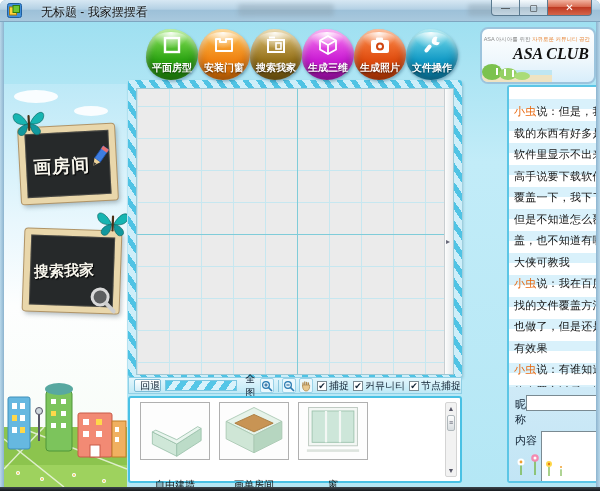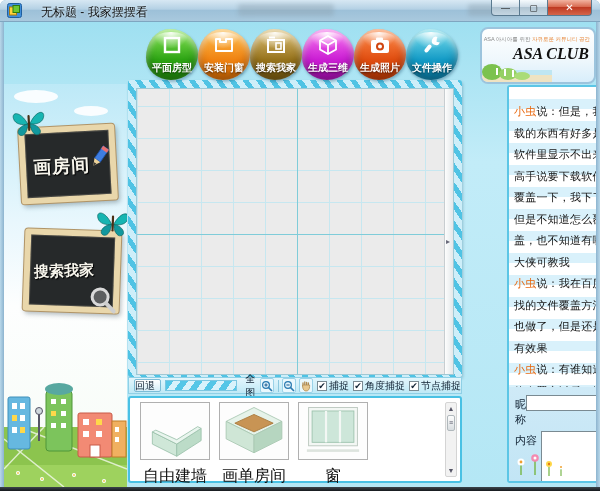--- a/index.html
+++ b/index.html
@@ -82,34 +82,34 @@
     background-image:linear-gradient(#c6e7f0 1px,transparent 1px),linear-gradient(90deg,#c6e7f0 1px,transparent 1px);
     background-size:32px 32px; background-position:0 17px; border:1px solid #9fc8d4; cursor:crosshair; }
   #axis-v { position:absolute; left:160px; top:0; bottom:0; width:1px; background:#7fccd9; }
   #axis-h { position:absolute; top:145px; left:0; right:0; height:1px; background:#7fccd9; }
   #splitter { position:absolute; right:0; top:0; bottom:0; width:9px; background:linear-gradient(90deg,#fdfdfd,#e4e8ea); border-left:1px solid #c8cdd0; cursor:col-resize; }
   #splitter .arr { position:absolute; left:1px; top:148px; font-size:8px; color:#667; }
 
   
   #cbar { position:absolute; left:124px; top:355px; width:334px; height:17px; background:linear-gradient(#e3f6fc,#bfe9f6);
     border:1px solid #8fd0e6; display:flex; align-items:center; font-size:10px; color:#123; }
-  #undo-btn { margin-left:5px; width:44px; height:13px; background:linear-gradient(#ffffff,#d4eef8); border:1px solid #7cbcd6; border-radius:2px; text-align:left; line-height:12px; cursor:pointer; }
+  #undo-btn { margin-left:5px; width:44px; height:13px; background:linear-gradient(#ffffff,#d4eef8); border:1px solid #7cbcd6; border-radius:2px; text-align:right; line-height:12px; cursor:pointer; }
   #hscroll { margin-left:4px; width:118px; height:11px; border:1px solid #7cc6e0; background:repeating-linear-gradient(125deg,#54c6e7 0 6px,#d8f2fb 6px 12px); cursor:pointer; }
   #fullview { margin-left:8px; cursor:pointer; }
   .tool-ico { width:16px; height:15px; margin-left:3px; border:1px solid #9ad2e8; background:#eaf8fd; border-radius:2px; display:flex; align-items:center; justify-content:center; cursor:pointer; }
   .vsep { width:1px; height:12px; background:#8cc8de; margin-left:4px; }
   .chk { display:flex; align-items:center; margin-left:4px; cursor:pointer; white-space:nowrap; }
   .chk .box { width:10px; height:10px; background:#fff; border:1px solid #7a8a92; margin-right:2px; font-size:9px; line-height:9px; color:#123; text-align:center; font-weight:bold; }
 
   
   #items { position:absolute; left:124px; top:374px; width:334px; height:87px; background:#fff;
     border:2px solid #49c1e4; border-radius:3px; display:flex; padding:4px 14px 2px 10px; gap:9px; }
   .item { width:70px; text-align:center; cursor:pointer; }
   .item .thumb { width:70px; height:58px; border:1px solid #b0b0b0; background:#fdfdfd; display:flex; align-items:center; justify-content:center; }
-  .item .ilabel { font-size:16px; color:#111; margin-top:6px; white-space:nowrap; }
+  .item .ilabel { font-size:10px; color:#111; margin-top:18px; white-space:nowrap; }
   #items-scroll { position:absolute; right:3px; top:4px; bottom:4px; width:12px; background:#f2f2f2; border:1px solid #d4d4d4; border-radius:2px; font-size:7px; color:#556; text-align:center; }
   #items-scroll .sb-a { height:11px; line-height:11px; cursor:pointer; }
   #items-scroll .sb-thumb { margin:1px; height:16px; background:linear-gradient(#fdfdfd,#d8dde0); border:1px solid #b0b8bc; border-radius:2px; line-height:14px; cursor:grab; }
 
   
   #chat { position:absolute; left:460px; top:63px; width:128px; height:398px; border:2px solid #5cc6e6; border-radius:3px; background:#fff; overflow:hidden;margin-left:43px; }
   #msgs { position:absolute; left:0; top:0; right:0; height:300px; overflow:hidden;
     background:repeating-linear-gradient(#ffffff 0 12px,#d9f1fb 12px 22px); padding:14px 14px 0 5px; }
   .msg { font-size:11px; line-height:21.5px; color:#141414; letter-spacing:.2px; }
   .msg .sender { color:#e8650a; }
@@ -334,21 +334,21 @@
             <path d="M3 6 L3 3 M4.8 5.5 L4.8 2 M6.6 5.5 L6.6 2.3 M8.4 6 L8.4 3" stroke="#b08a50" stroke-width="1.3" stroke-linecap="round"></path>
             <path d="M2.6 6 C2.6 9 4 11 6 11 C8.5 11 9.6 9 9.6 6.5 L9.6 5 L2.6 5 Z" fill="#e8c890" stroke="#b08a50" stroke-width="0.8"></path>
           </svg>
       </div>
       <div class="chk">
         <span class="box">✔</span>
           <span>捕捉</span>
       </div>
       <div class="chk">
         <span class="box">✔</span>
-          <span>角度捕捉</span>
+          <span>커뮤니티</span>
       </div>
       <div class="chk">
         <span class="box">✔</span>
           <span>节点捕捉</span>
       </div>
     </div>
 
     <div id="items">
       <div class="item">
         <div class="thumb">

